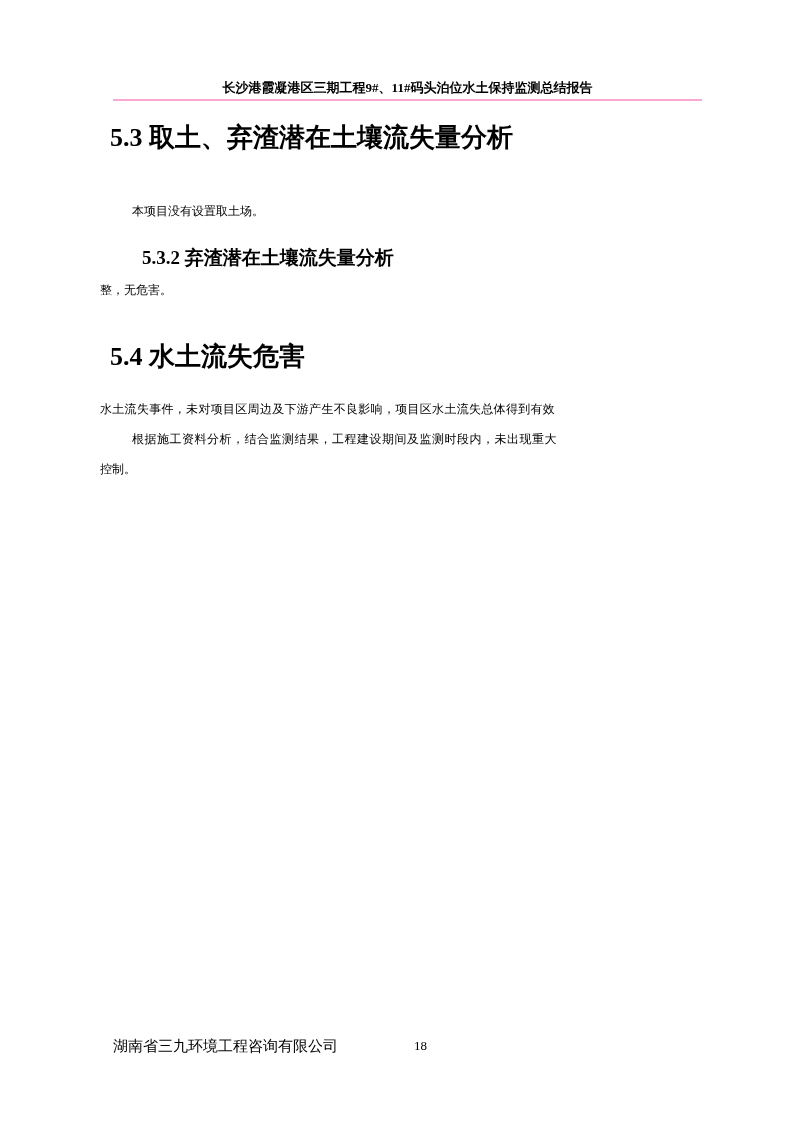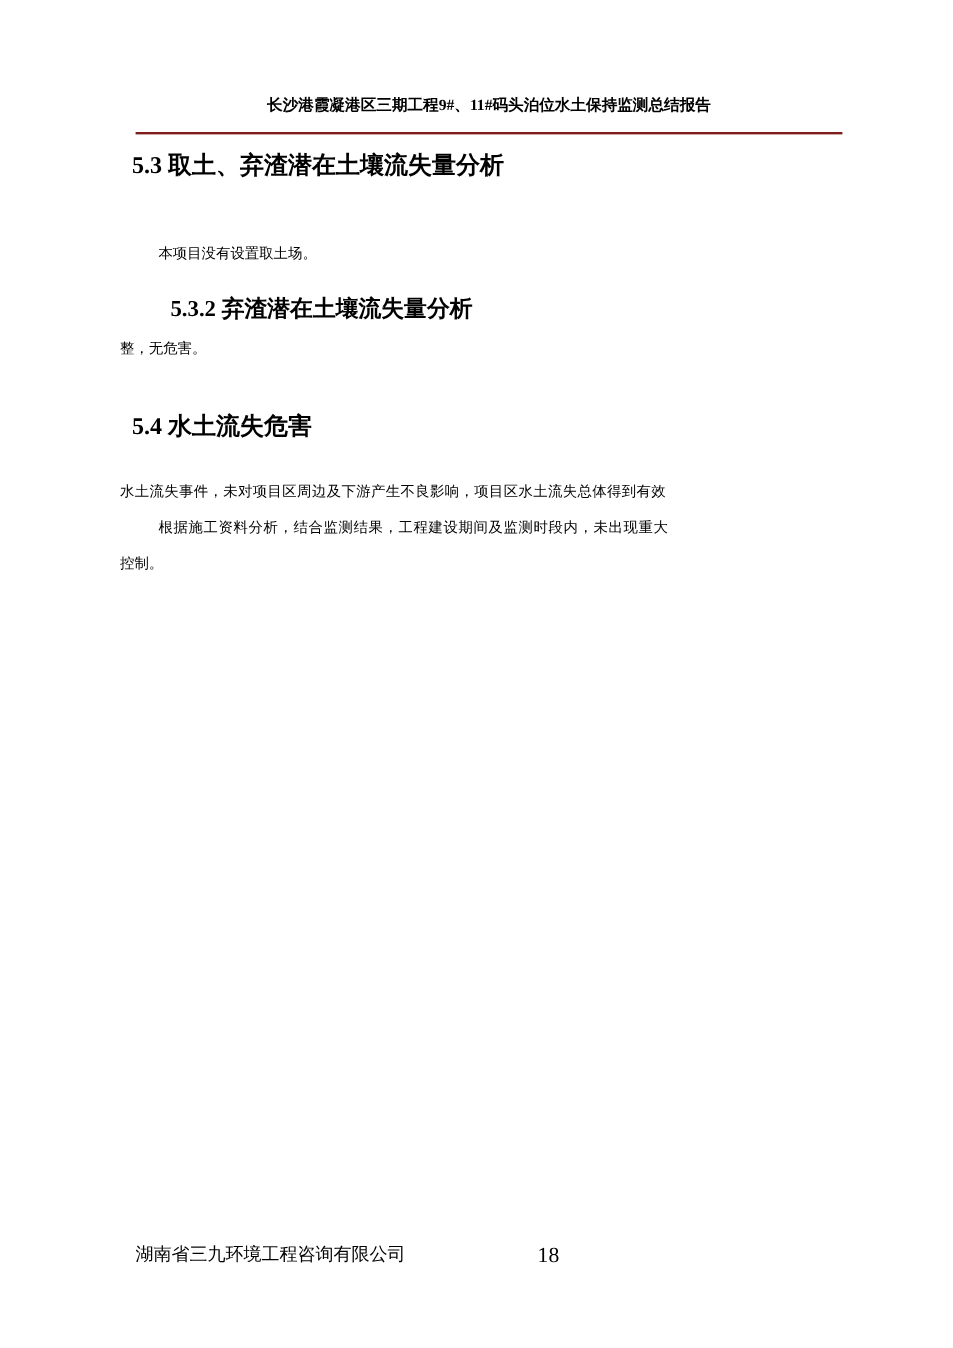--- a/index.html
+++ b/index.html
@@ -20,29 +20,29 @@
 
   
   .running-header {
     left: 113px;
     top: 80px;
     width: 589px;
     text-align: center;
     font-size: 13px;
     font-weight: bold;
     line-height: 16px;
-    padding-bottom: 14px;
-    border-bottom: 2px solid #7f1d1d;
+    padding-bottom: 3px;
+    border-bottom: 2px solid #f9a8d4;
   }
 
   
   .h2 {
     left: 110px;
     width: 600px;
-    font-size: 20px;
+    font-size: 26px;
     font-weight: bold;
     line-height: 28px;
     white-space: nowrap;
   }
   .h3 {
     left: 110px;
     width: 600px;
     font-size: 19px;
     font-weight: bold;
     line-height: 25px;
@@ -70,25 +70,25 @@
   
   .footer-company {
     left: 113px;
     top: 1037px;
     font-size: 15px;
     line-height: 18px;
     text-underline-offset: 3px;
     white-space: nowrap;
   }
   .footer-pagenum {
-    left: 427px;
+    left: 414px;
     top: 1038px;
     width: 60px;
-    text-align: center;
-    font-size: 18px;
+    text-align: left;
+    font-size: 13px;
     line-height: 16px;
   }
 </style>
 </head>
 <body>
 
 <div class="page">
 
   <div class="abs running-header">
     <span>长沙港霞凝港区三期工程9#、11#码头泊位水土保持监测总结报告</span>

